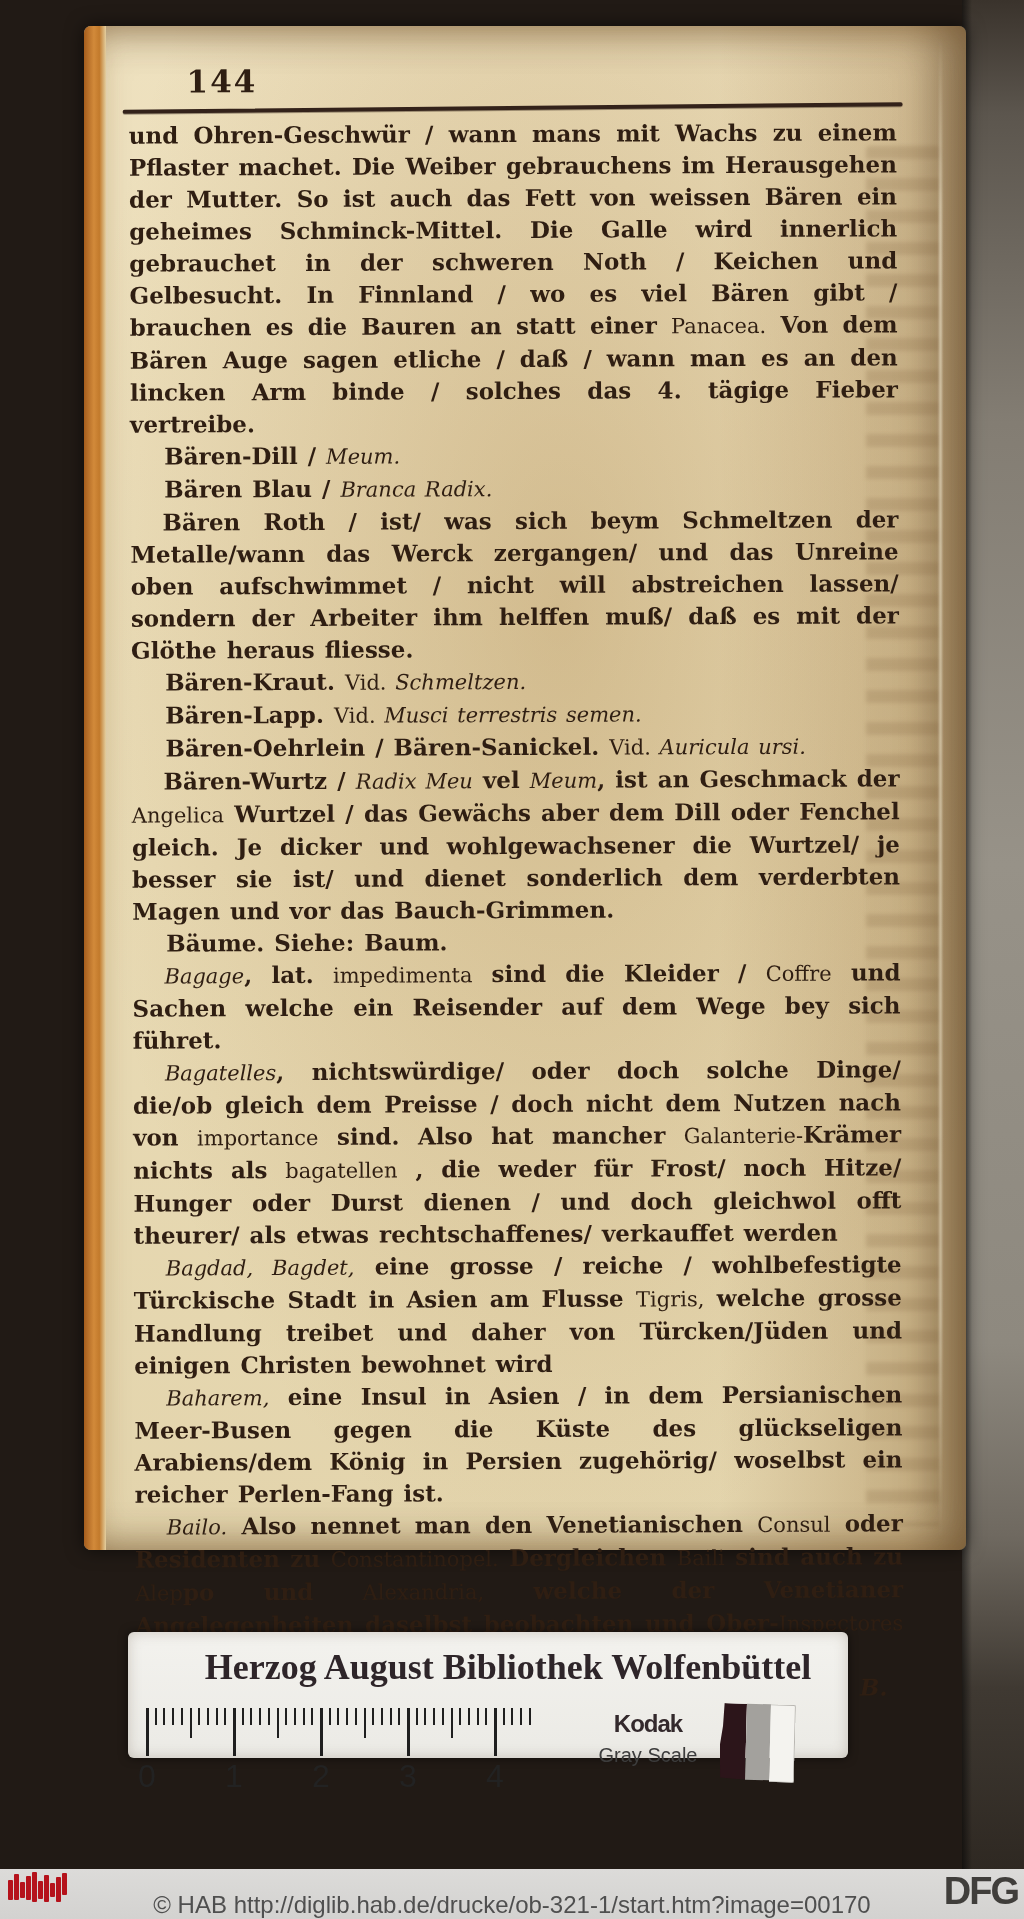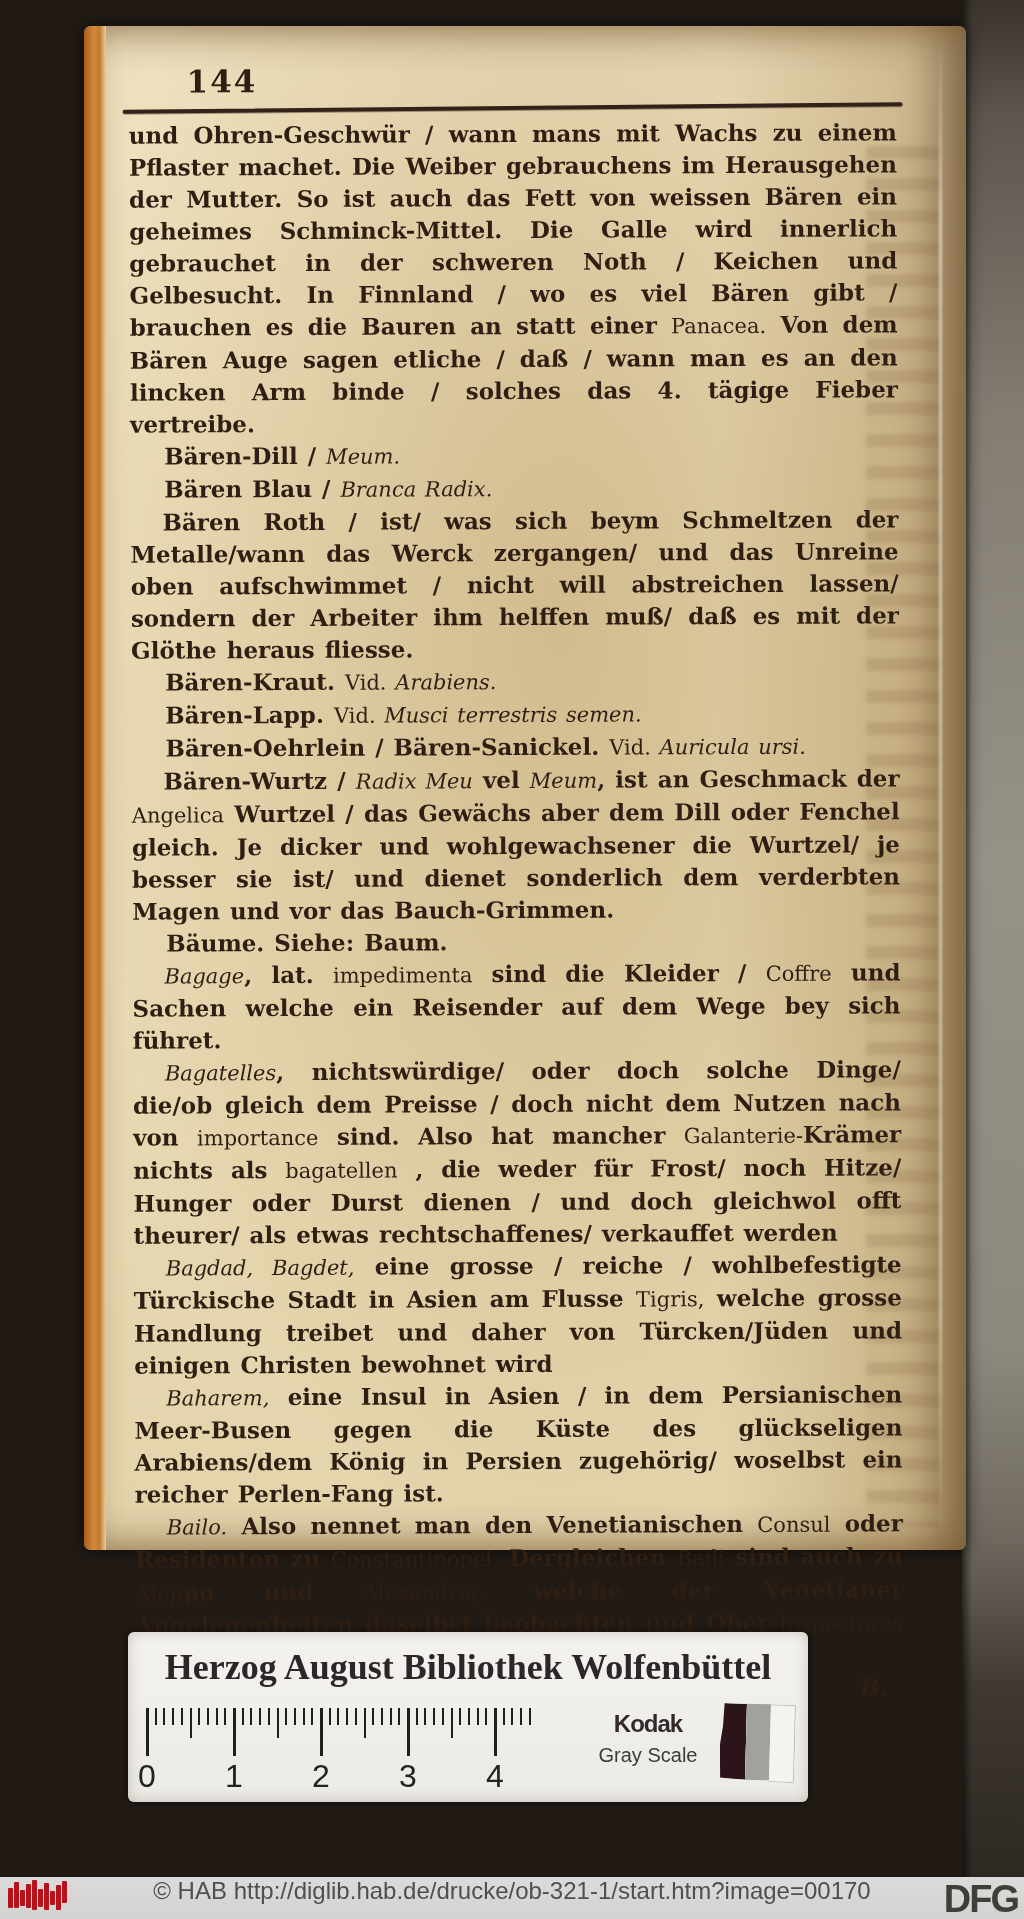--- a/index.html
+++ b/index.html
@@ -80,24 +80,25 @@
   .para.ind{text-indent:32px;}
   .para.entry{text-indent:34px;text-align:left;}
   .seg-a{font-weight:normal;font-size:21px;}
   .seg-i{font-weight:normal;font-style:italic;font-size:21px;}
   .catchword{
     text-align:right;padding-right:16px;margin-top:2px;
     font-size:23px;font-weight:bold;font-style:italic;
   }
   
   .label-card{
-    position:absolute;left:128px;top:1632px;width:680px;height:170px;
+    position:absolute;left:128px;top:1632px;width:680px;height:126px;
     background:linear-gradient(180deg,#f3f2ee,#ebeae5);
     border-radius:6px;
     box-shadow:inset 0 0 14px rgba(90,70,50,.25), 0 0 10px rgba(0,0,0,.55);
+    padding-left:40px;
   }
   .label-title{
     text-align:center;margin-top:14px;
     font-family:"Liberation Serif", serif;
     font-size:36px;font-weight:bold;color:#2e2529;letter-spacing:0px;
   }
   .ruler{position:absolute;left:18px;top:76px;width:420px;height:90px;}
   .ruler-ticks{position:absolute;left:0;top:0;height:50px;width:100%;}
   .tick{position:absolute;top:0;background:#1f1f1f;}
   .ruler-numbers{position:absolute;left:0;top:50px;width:100%;height:38px;}
@@ -119,23 +120,23 @@
     position:absolute;left:592px;top:72px;width:76px;height:76px;
     display:flex;transform:rotate(1.5deg);
   }
   .patch{height:100%;}
   .patch-dark{width:26px;background:#2c151a;border-radius:2px 0 0 2px;
     clip-path:polygon(14% 0,100% 0,100% 100%,4% 98%,0 55%,10% 30%);}
   .patch-gray{width:24px;background:#a3a19d;}
   .patch-white{width:24px;background:#f4f3ef;border:1px solid #b9b7b2;border-left:none;border-radius:0 2px 2px 0;}
   
   .footer-bar{
-    position:absolute;left:0;bottom:0;width:1024px;height:42px;
+    position:absolute;left:0;bottom:0;width:1024px;height:50px;
     background:linear-gradient(180deg,#dcdbd9,#d3d2d0);
-    display:flex;align-items:flex-start;
+    display:flex;align-items:flex-end;
   }
   .hab-logo-icon{
     position:absolute;left:8px;top:3px;width:58px;height:36px;
   }
   .hab-bar{position:absolute;background:#b5121b;width:5px;border-radius:1px;}
   .copyright-url{
     margin:0 auto;
     font-family:"Liberation Sans", sans-serif;
     font-size:24px;color:#4f4f4f;letter-spacing:0px;
   }
@@ -159,21 +160,21 @@
   <div class="page-inner">
     <div class="page-header">
       <span class="page-number">144</span>
     </div>
     <div class="header-rule"></div>
     <div class="text-block">
         <p class="para cont"><span class="seg-f">und Ohren-Geschwür / wann mans mit Wachs zu einem Pflaster machet. Die Weiber gebrauchens im Herausgehen der Mutter. So ist auch das Fett von weissen Bären ein geheimes Schminck-Mittel. Die Galle wird innerlich gebrauchet in der schweren Noth / Keichen und Gelbesucht. In Finnland / wo es viel Bären gibt / brauchen es die Bauren an statt einer </span><span class="seg-a">Panacea.</span><span class="seg-f"> Von dem Bären Auge sagen etliche / daß / wann man es an den lincken Arm binde / solches das 4. tägige Fieber vertreibe.</span></p>
         <p class="para entry"><span class="seg-f">Bären-Dill / </span><span class="seg-i">Meum.</span></p>
         <p class="para entry"><span class="seg-f">Bären Blau / </span><span class="seg-i">Branca Radix.</span></p>
         <p class="para ind"><span class="seg-f">Bären Roth / ist/ was sich beym Schmeltzen der Metalle/wann das Werck zergangen/ und das Unreine oben aufschwimmet / nicht will abstreichen lassen/ sondern der Arbeiter ihm helffen muß/ daß es mit der Glöthe heraus fliesse.</span></p>
-        <p class="para entry"><span class="seg-f">Bären-Kraut. </span><span class="seg-a">Vid. </span><span class="seg-i">Arabiens.</span></p>
+        <p class="para entry"><span class="seg-f">Bären-Kraut. </span><span class="seg-a">Vid. </span><span class="seg-i">Schmeltzen.</span></p>
         <p class="para entry"><span class="seg-f">Bären-Lapp. </span><span class="seg-a">Vid. </span><span class="seg-i">Musci terrestris semen.</span></p>
         <p class="para entry"><span class="seg-f">Bären-Oehrlein / Bären-Sanickel. </span><span class="seg-a">Vid. </span><span class="seg-i">Auricula ursi.</span></p>
         <p class="para ind"><span class="seg-f">Bären-Wurtz / </span><span class="seg-i">Radix Meu</span><span class="seg-f"> vel </span><span class="seg-i">Meum</span><span class="seg-f">, ist an Geschmack der </span><span class="seg-a">Angelica</span><span class="seg-f"> Wurtzel / das Gewächs aber dem Dill oder Fenchel gleich. Je dicker und wohlgewachsener die Wurtzel/ je besser sie ist/ und dienet sonderlich dem verderbten Magen und vor das Bauch-Grimmen.</span></p>
         <p class="para entry"><span class="seg-f">Bäume. Siehe: Baum.</span></p>
         <p class="para ind"><span class="seg-i">Bagage</span><span class="seg-f">, lat. </span><span class="seg-a">impedimenta</span><span class="seg-f"> sind die Kleider / </span><span class="seg-a">Coffre</span><span class="seg-f"> und Sachen welche ein Reisender auf dem Wege bey sich führet.</span></p>
         <p class="para ind"><span class="seg-i">Bagatelles</span><span class="seg-f">, nichtswürdige/ oder doch solche Dinge/ die/ob gleich dem Preisse / doch nicht dem Nutzen nach von </span><span class="seg-a">importance</span><span class="seg-f"> sind. Also hat mancher </span><span class="seg-a">Galanterie-</span><span class="seg-f">Krämer nichts als </span><span class="seg-a">bagatellen</span><span class="seg-f"> , die weder für Frost/ noch Hitze/ Hunger oder Durst dienen / und doch gleichwol offt theurer/ als etwas rechtschaffenes/ verkauffet werden</span></p>
         <p class="para ind"><span class="seg-i">Bagdad, Bagdet,</span><span class="seg-f"> eine grosse / reiche / wohlbefestigte Türckische Stadt in Asien am Flusse </span><span class="seg-a">Tigris,</span><span class="seg-f"> welche grosse Handlung treibet und daher von Türcken/Jüden und einigen Christen bewohnet wird</span></p>
         <p class="para ind"><span class="seg-i">Baharem,</span><span class="seg-f"> eine Insul in Asien / in dem Persianischen Meer-Busen gegen die Küste des glückseligen Arabiens/dem König in Persien zugehörig/ woselbst ein reicher Perlen-Fang ist.</span></p>
         <p class="para ind"><span class="seg-i">Bailo.</span><span class="seg-f"> Also nennet man den Venetianischen </span><span class="seg-a">Consul</span><span class="seg-f"> oder Residenten zu </span><span class="seg-a">Constantinopel.</span><span class="seg-f"> Dergleichen </span><span class="seg-a">Baili</span><span class="seg-f"> sind auch zu </span><span class="seg-a">Alep</span><span class="seg-f">po und </span><span class="seg-a">Alexandria,</span><span class="seg-f"> welche der Venetianer Angelegenheiten daselbst beobachten und Ober-</span><span class="seg-a">Inspectores</span><span class="seg-f"> sind über die Handelschafft.</span></p>
       </div>

